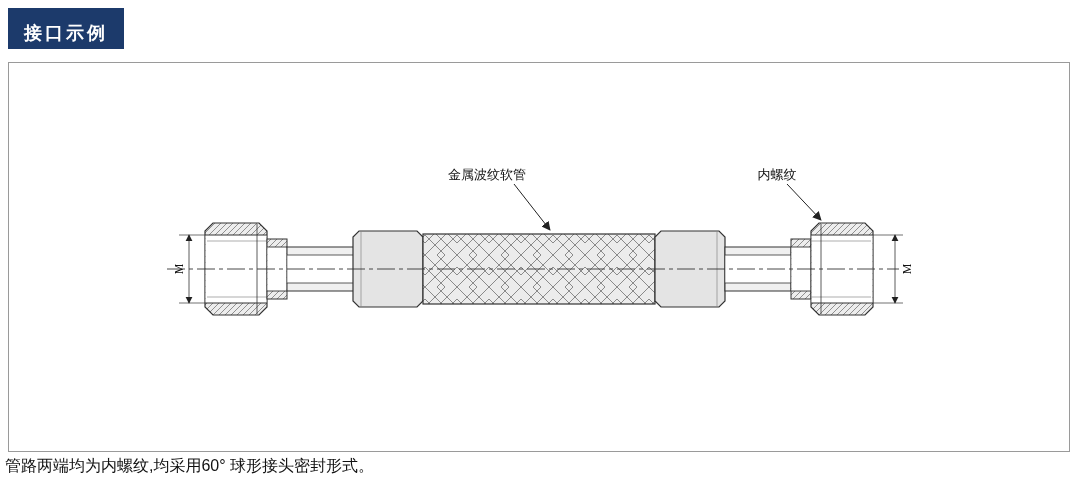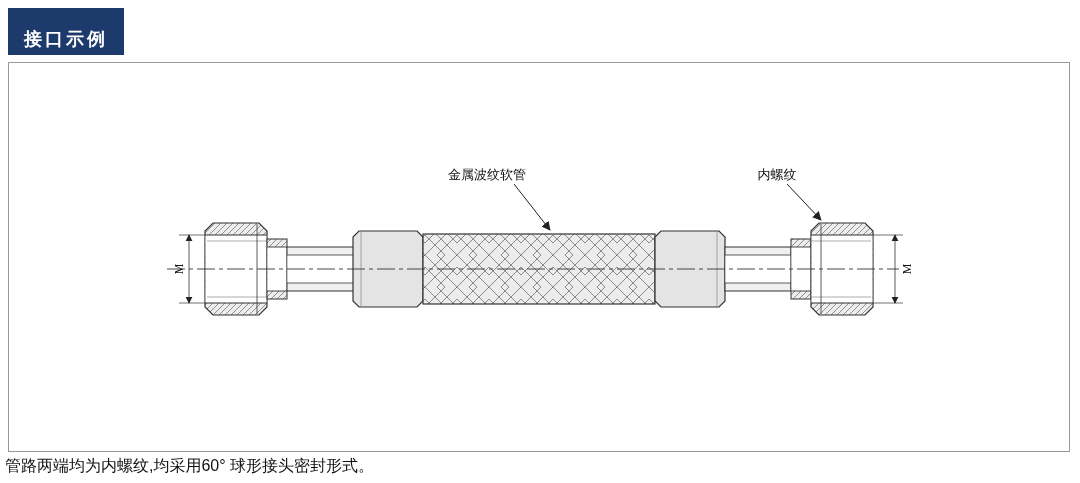--- a/index.html
+++ b/index.html
@@ -17,21 +17,21 @@
   }
   .badge {
     position: absolute;
     left: 8px;
     top: 8px;
     background: #1c3a6b;
     color: #ffffff;
     font-size: 18px;
     font-weight: bold;
     line-height: 1;
-    padding: 22px 16px 7px 16px;
+    padding: 16px 16px 7px 16px;
     letter-spacing: 3px;
   }
   .frame {
     position: absolute;
     left: 8px;
     top: 62px;
     width: 1060px;
     height: 388px;
     border: 1px solid #9a9a9a;
     background: #ffffff;

